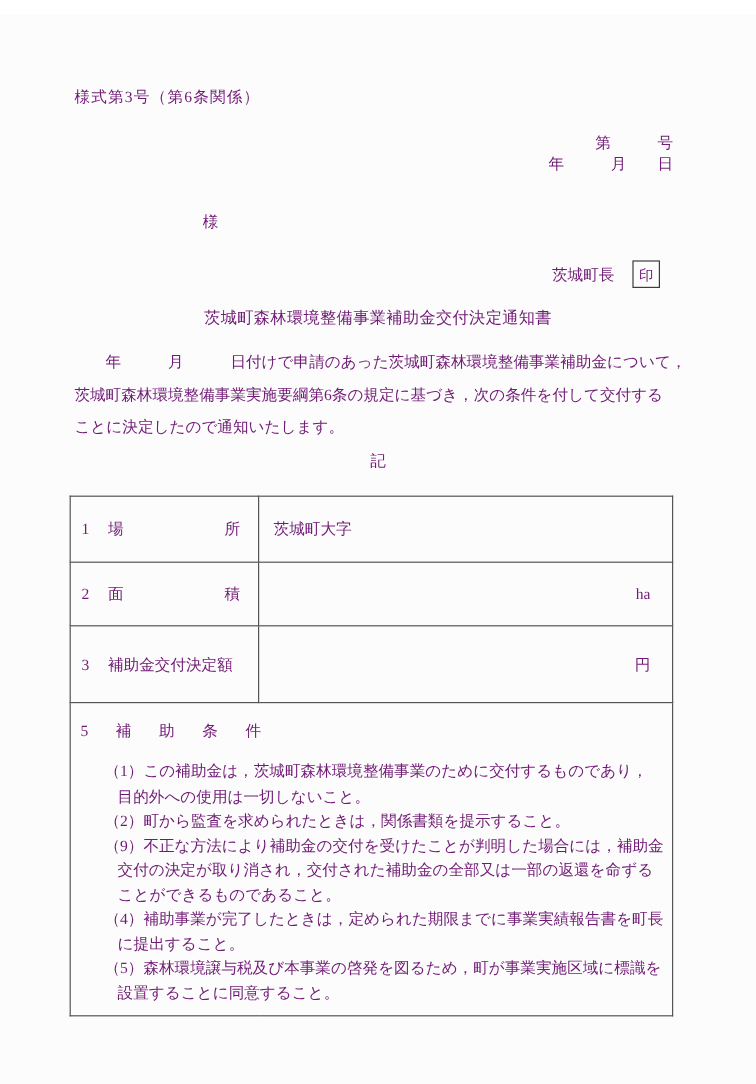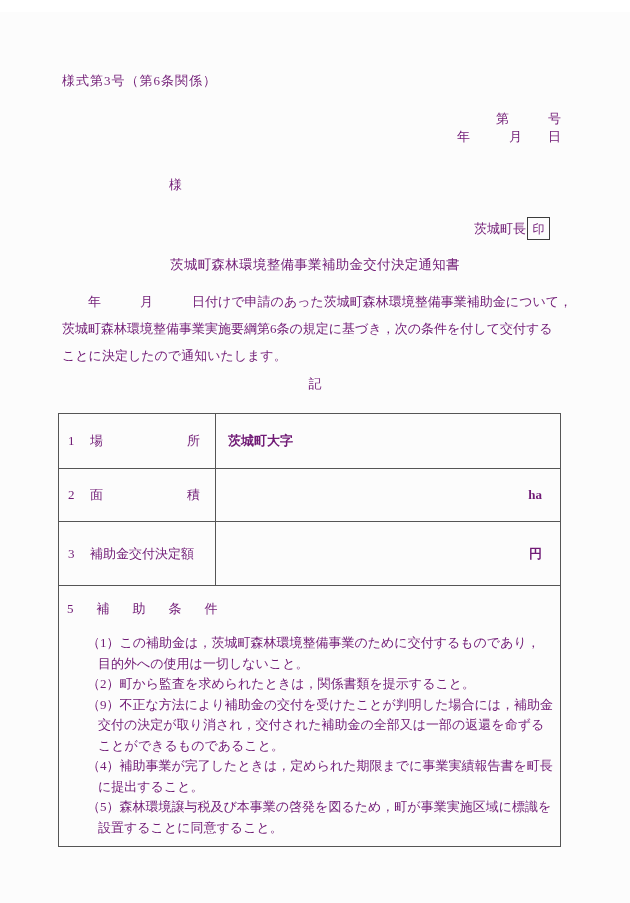--- a/index.html
+++ b/index.html
@@ -6,39 +6,39 @@
   .sheet{
     position:relative;width:630px;height:903px;margin:12px auto;
     background:#fcfcfc;color:#701a75;
     font-family:"Liberation Serif","DejaVu Serif",serif;
     font-size:13px;
   }
   .form-no{position:absolute;left:62px;top:60px;letter-spacing:1px;}
   .doc-no{position:absolute;right:69px;top:98px;}
   .date-line{position:absolute;right:69px;top:116px;}
   .addressee{position:absolute;left:169px;top:164px;}
-  .issuer{position:absolute;right:80px;top:205px;display:flex;align-items:center;gap:1px;}
+  .issuer{position:absolute;right:80px;top:205px;display:flex;align-items:center;gap:15px;}
   .seal{
     display:inline-flex;align-items:center;justify-content:center;
     width:21px;height:21px;border:1px solid #3c3c3c;font-size:12px;line-height:1;
   }
   .doc-title{position:absolute;left:0;right:0;top:244px;text-align:center;font-size:13.5px;letter-spacing:0.3px;}
   .body-par{position:absolute;left:62px;top:276px;width:512px;line-height:27px;white-space:pre-line;}
   .ki{position:absolute;left:0;right:0;top:363px;text-align:center;}
 
   table.main{
     position:absolute;left:58px;top:401px;width:503px;
     border-collapse:collapse;table-layout:fixed;
   }
   table.main td{border:1px solid #555;}
   tr.r1{height:55px;} tr.r2{height:53px;} tr.r3{height:64px;} tr.r4{height:249px;}
   .label-cell{padding:0 6px 0 9px;vertical-align:middle;}
   .row-no{display:inline-block;width:22px;}
   .label-spread{display:inline-flex;justify-content:space-between;width:110px;}
-  .value-cell{padding:0 18px 0 12px;vertical-align:middle;font-weight:bold;}
+  .value-cell{padding:0 18px 0 12px;vertical-align:middle;}
   .v-left{text-align:left;}
   .v-right{text-align:right;}
   .cond-cell{vertical-align:top;padding:14px 10px 8px 8px;}
   .cond-header{letter-spacing:5px;line-height:18px;}
   .cond-list{margin:15px 0 0 20px;width:478px;}
   .cond{padding-left:11px;text-indent:-11px;white-space:pre-line;line-height:20.5px;}
 </style>
 </head>
 <body>
 

